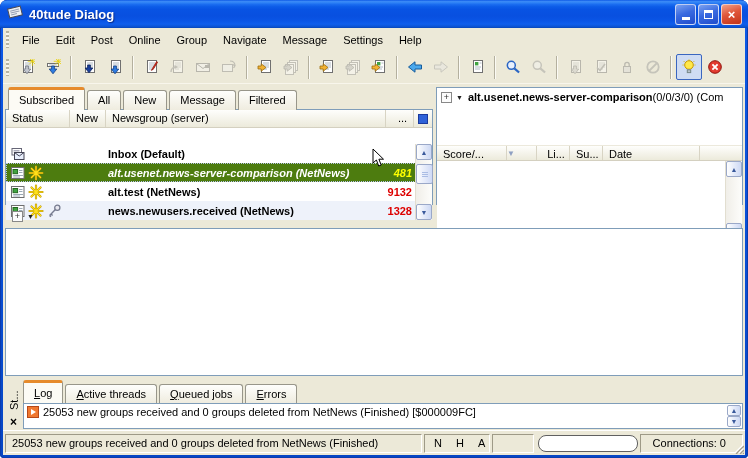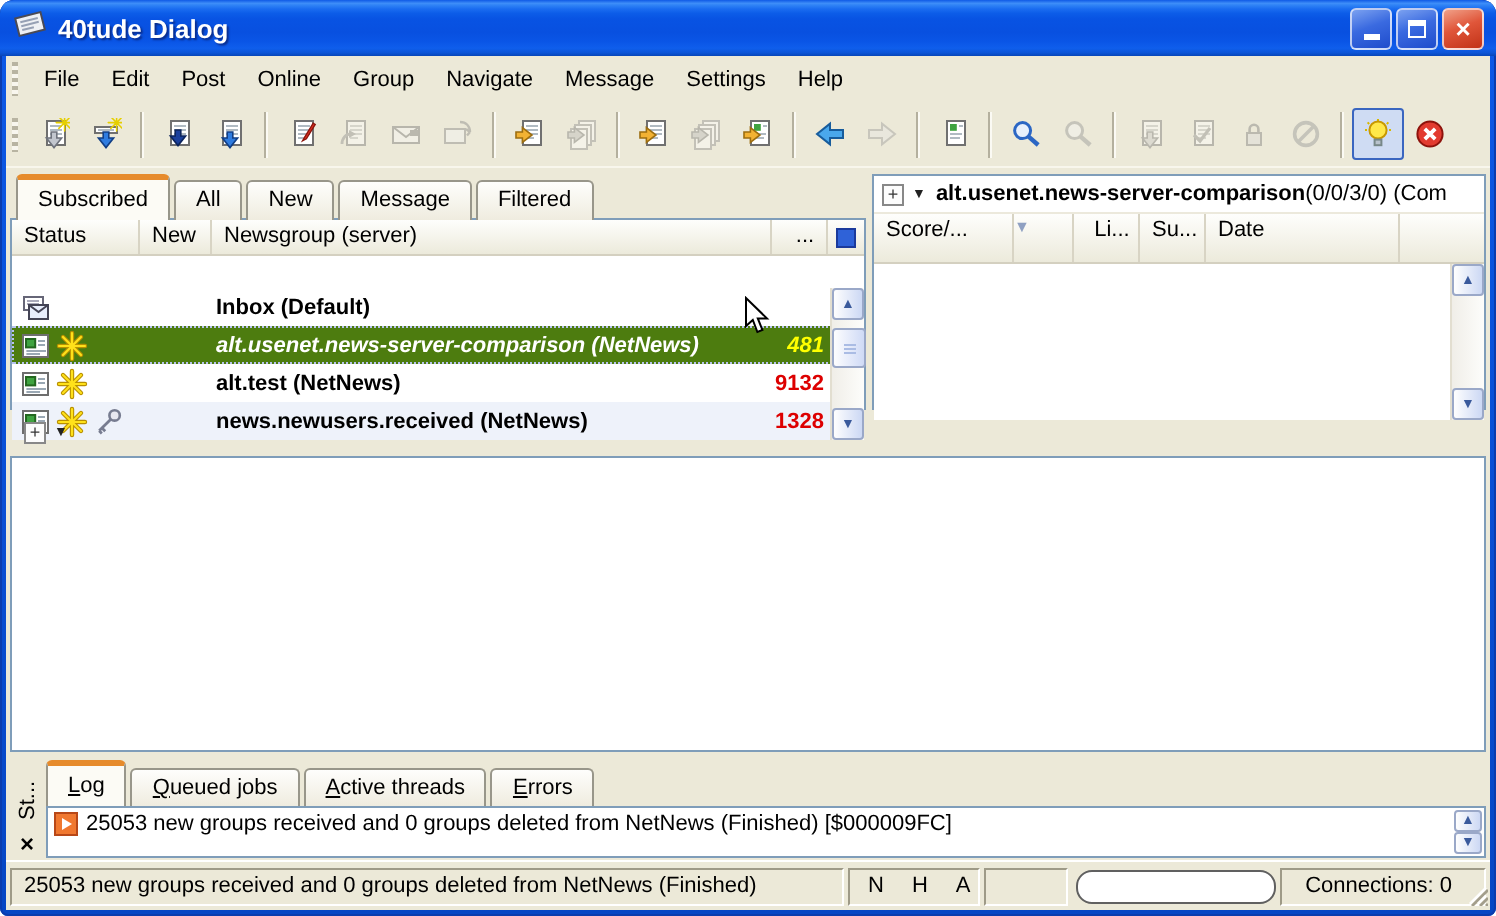--- a/index.html
+++ b/index.html
@@ -54,21 +54,21 @@
   .xp-thumb{position:absolute;left:0;width:17px;height:20px;border:1px solid #9aa8c8;border-radius:2px;
     background:linear-gradient(90deg,#fdfdfe,#cfdaf6);}
   .xp-thumb:after{content:"";position:absolute;left:5px;top:7px;width:6px;height:5px;
     background:repeating-linear-gradient(180deg,#aabce4 0 1px,transparent 1px 2px);}
   
   #right-panel{position:absolute;left:433px;top:59px;width:307px;height:118px;background:#fff;border:1px solid #7f9db9;}
   .rp-head{height:18px;display:flex;align-items:center;padding-left:4px;font-size:11px;white-space:nowrap;overflow:hidden;}
   .plusbox{width:11px;height:11px;border:1px solid #888;background:#fcfcfc;font-size:9px;line-height:9px;text-align:center;color:#333;margin-right:4px;flex:0 0 auto;}
   .dd{font-size:7px;color:#222;margin-right:5px;flex:0 0 auto;}
   .rp-gname{font-weight:bold;}
-  .rp-cols{display:flex;height:26px;background:linear-gradient(180deg,#fefefc,#eceadb);border-top:1px solid #ece9dc;border-bottom:1px solid #d4d0c0;font-size:11px;}
+  .rp-cols{display:flex;height:16px;background:linear-gradient(180deg,#fefefc,#eceadb);border-top:1px solid #ece9dc;border-bottom:1px solid #d4d0c0;font-size:11px;margin-top:39px;}
   .rp-body{position:relative;height:78px;background:#fff;}
   .sortglyph{color:#8fa0c2;font-size:8px;width:100%;text-align:center;padding-top:3px;}
   
   #mini-toolbar{position:absolute;left:2px;top:178px;width:738px;height:20px;display:flex;align-items:center;padding-left:7px;}
   #message-area{position:absolute;left:2px;top:200px;width:738px;height:148px;background:#fff;border:1px solid #7f9db9;}
   
   #side-strip{position:absolute;left:2px;top:352px;width:17px;height:52px;display:flex;flex-direction:column;align-items:center;}
   .vlabel{writing-mode:vertical-lr;transform:rotate(180deg);font-size:11px;color:#000;height:30px;}
   .vclose{font-size:12px;font-weight:bold;margin-top:6px;line-height:1;}
   #bottom-tabs{position:absolute;left:20px;top:352px;height:23px;display:flex;align-items:flex-end;z-index:3;}
@@ -509,22 +509,22 @@
     </div>
 
     <div id="message-area"></div>
 
     <div id="side-strip">
       <span class="vlabel">St...</span>
       <span class="vclose">×</span>
     </div>
     <div id="bottom-tabs">
         <span class="btab active"><u>L</u>og</span>
+        <span class="btab"><u>A</u>ctive threads</span>
         <span class="btab"><u>Q</u>ueued jobs</span>
-        <span class="btab"><u>A</u>ctive threads</span>
         <span class="btab"><u>E</u>rrors</span>
       </div>
     <div id="log-box">
       <div id="log-entries">
           <div class="log-entry">
             <span style="display: flex;">
               <svg width="12" height="12" viewBox="0 0 12 12">
                 <rect x="0.5" y="0.5" width="11" height="11" fill="#f07830" stroke="#b84818"></rect>
                 <path d="M4 3l5 3-5 3z" fill="#fff"></path>
               </svg>

